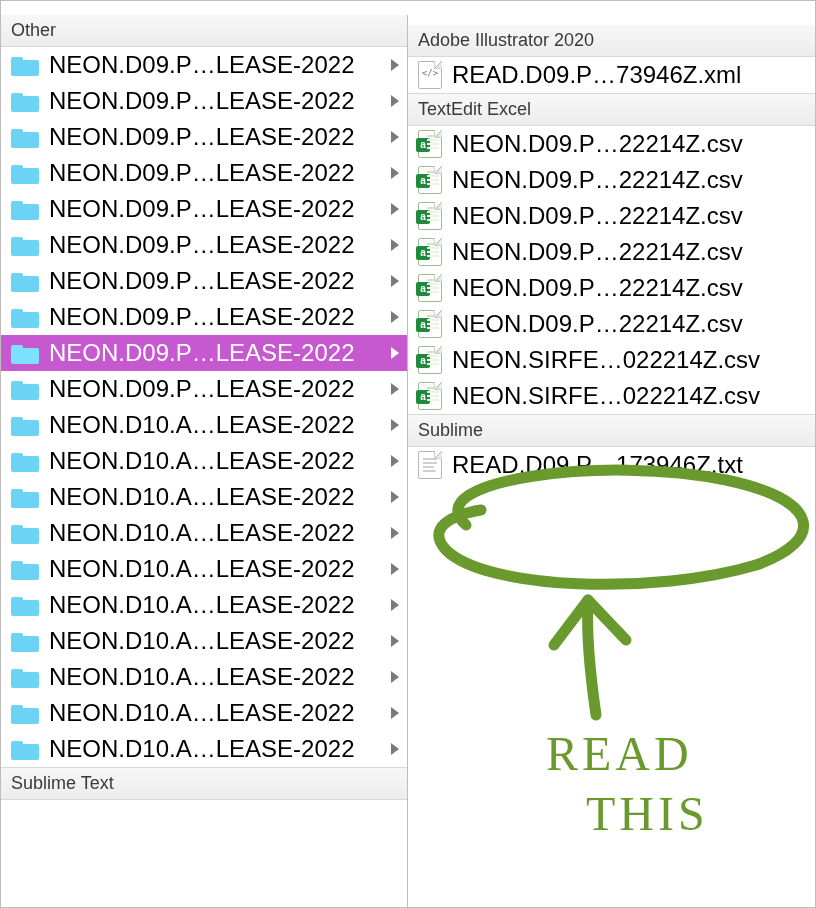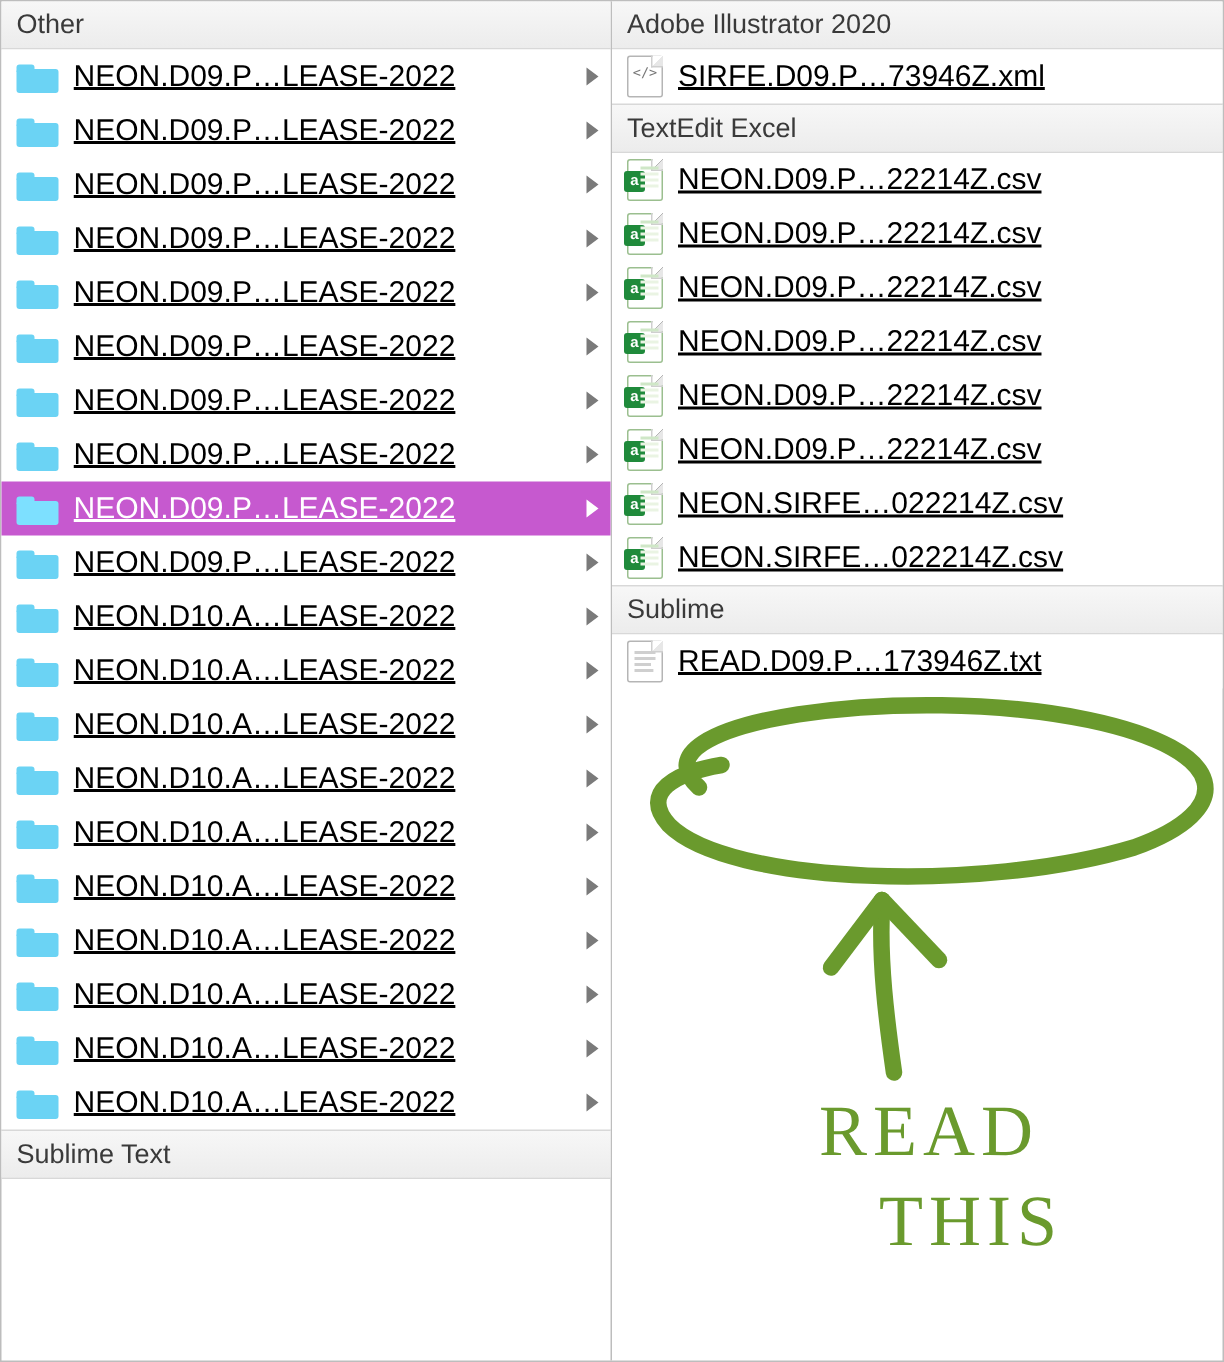--- a/index.html
+++ b/index.html
@@ -16,22 +16,22 @@
     display: flex;
     width: 816px;
     height: 908px;
     border: 1px solid #bdbdbd;
   }
   .col {
     display: flex;
     flex-direction: column;
     border-right: 1px solid #bdbdbd;
   }
-  .col-left { width: 408px; }
-  .col-right { width: 408px; border-right: none; }
+  .col-left { width: 408px; margin-top: 14px; }
+  .col-right { width: 408px; border-right: none; margin-top: 24px; }
   .section-header {
     background: linear-gradient(#f7f7f7, #ececec);
     border-bottom: 1px solid #d8d8d8;
     border-top: 1px solid #d8d8d8;
     padding: 5px 10px;
     font-size: 18px;
     color: #3a3a3a;
   }
   .section-header:first-child { border-top: none; }
   .section-body {
@@ -47,22 +47,21 @@
     cursor: default;
   }
   .row.selected {
     background: #c659cf;
     color: #fff;
   }
   .row .label {
     flex: 1;
     overflow: hidden;
     text-overflow: clip;
-    font-size: 20px;
-    text-decoration: underline;
+    font-size: 24px;
   }
   .row.selected .chev { border-left-color: #fff; }
   .chev {
     width: 0; height: 0;
     border-top: 6px solid transparent;
     border-bottom: 6px solid transparent;
     border-left: 8px solid #7a7a7a;
     margin-right: 2px;
   }
   
@@ -244,21 +243,21 @@
       </div>
       <div class="section-header">Sublime Text</div>
     </div>
   <div class="col col-right" id="col-right">
       <div class="section-header">Adobe Illustrator 2020</div>
       <div class="section-body">
         <div class="row">
           <span class="ico-file ico-xml">
             <span class="fold"></span>
           </span>
-          <span class="label">SIRFE.D09.P…73946Z.xml</span>
+          <span class="label">READ.D09.P…73946Z.xml</span>
         </div>
       </div>
       <div class="section-header">TextEdit Excel</div>
       <div class="section-body">
         <div class="row">
           <span class="ico-file ico-csv">
             <span class="fold"></span>
             <span class="grid"></span>
           </span>
           <span class="label">NEON.D09.P…22214Z.csv</span>

